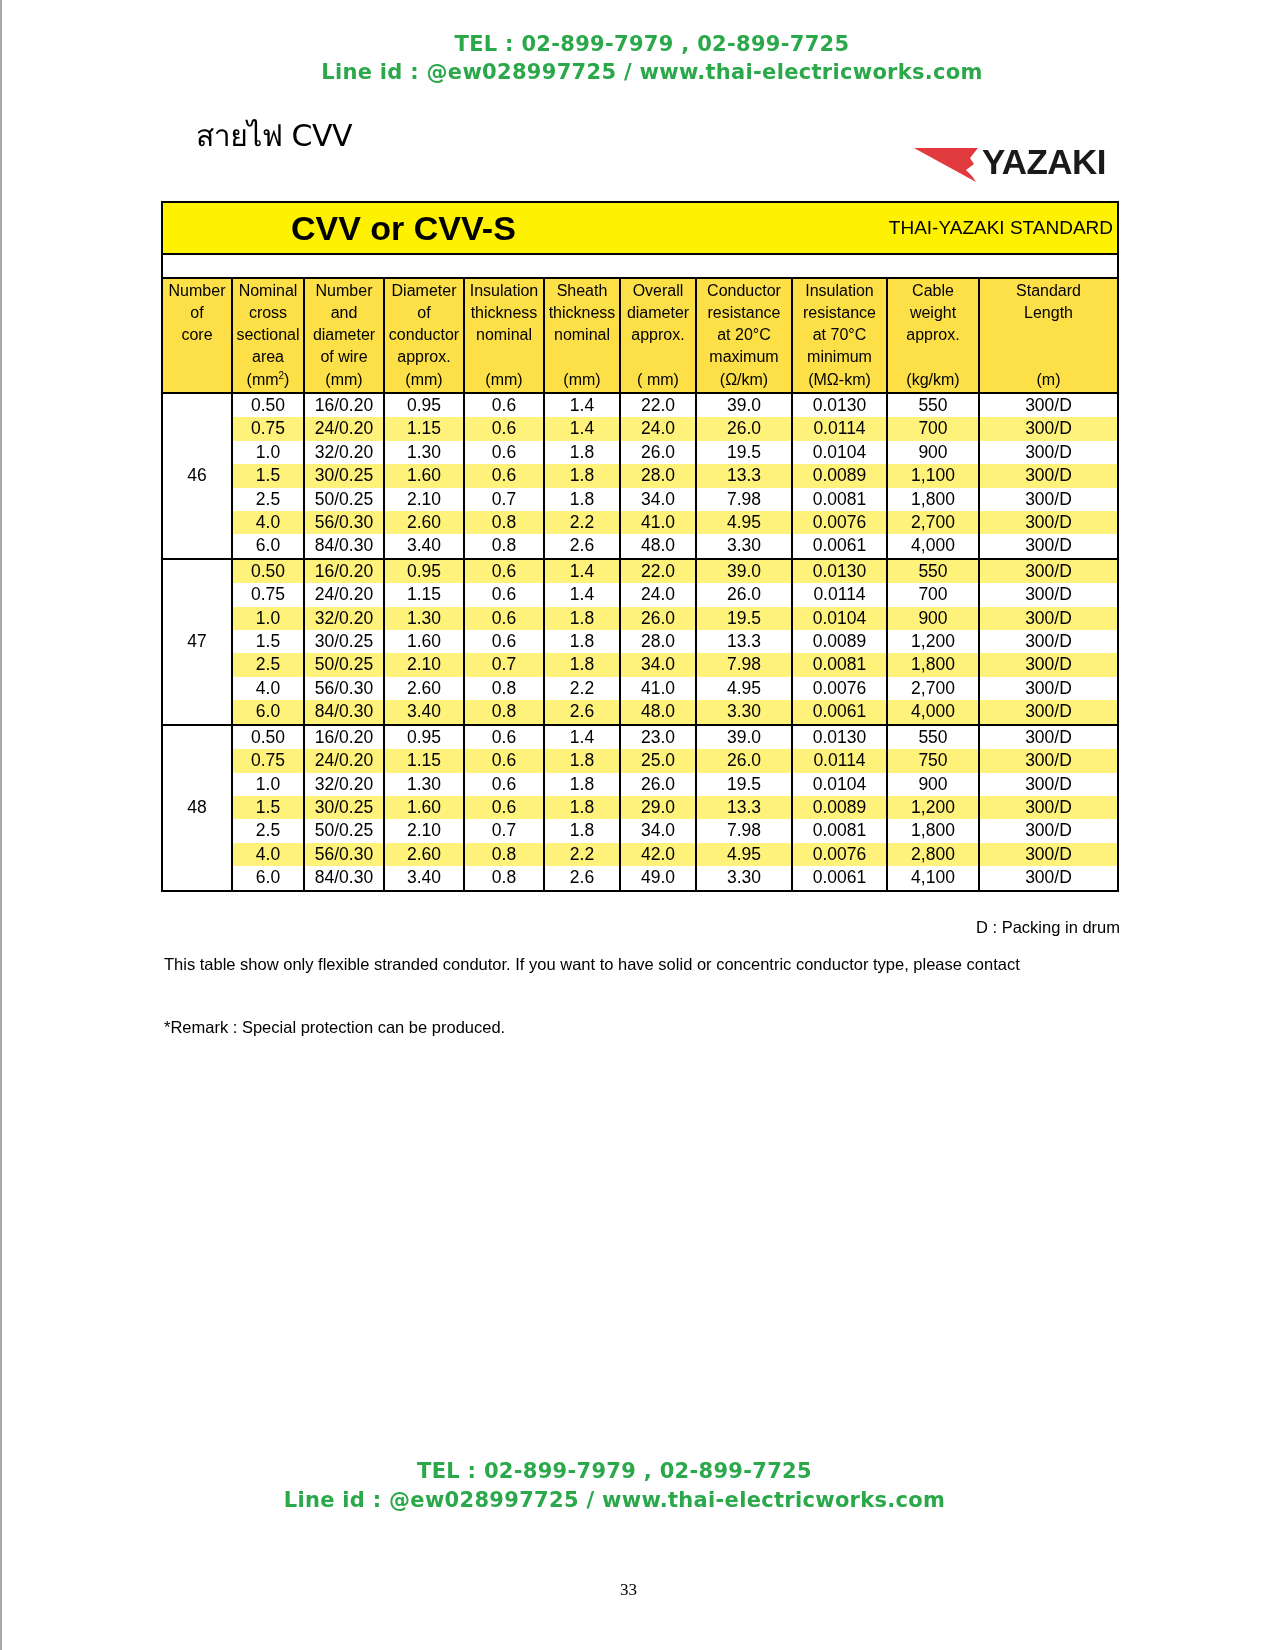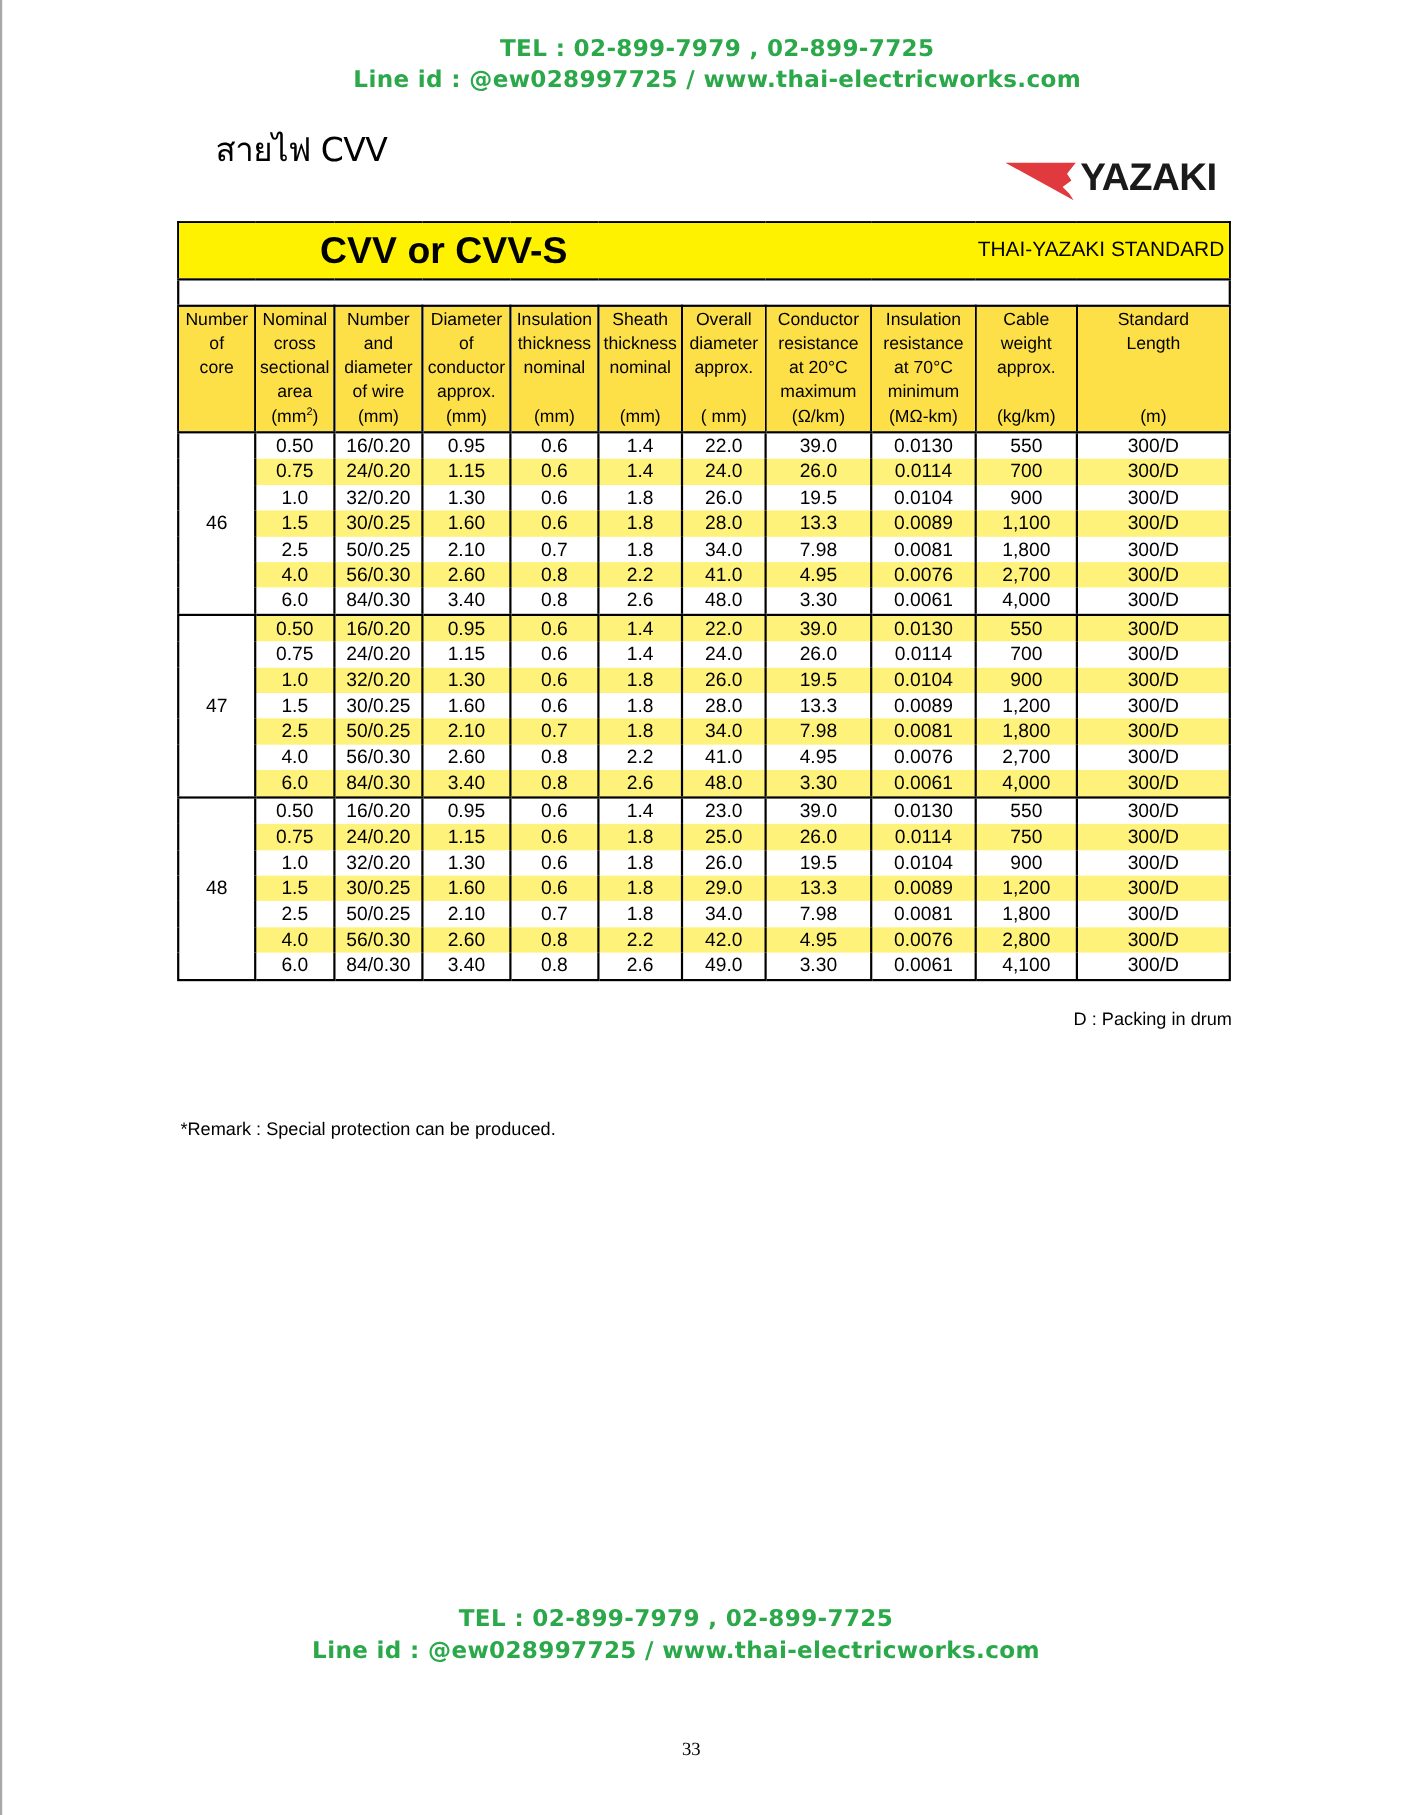--- a/index.html
+++ b/index.html
@@ -396,20 +396,21 @@
         <td class="val">3.30</td>
         <td class="val">0.0061</td>
         <td class="val">4,100</td>
         <td class="val">300/D</td>
       </tr>
     </tbody>
 </table>
 
 <div class="note-drum">D : Packing in drum</div>
 <div class="note-para">
+  <div>This table show only flexible stranded condutor. If you want to have solid or concentric conductor type, please contact</div>
 </div>
 <div class="note-remark">*Remark : Special protection can be produced.</div>
 
 <div class="contact contact-bottom">
   <div class="tel">TEL : 02-899-7979 , 02-899-7725</div>
   <div class="line">Line id : @ew028997725 / www.thai-electricworks.com</div>
 </div>
 
 <div class="page-number">33</div>
 

